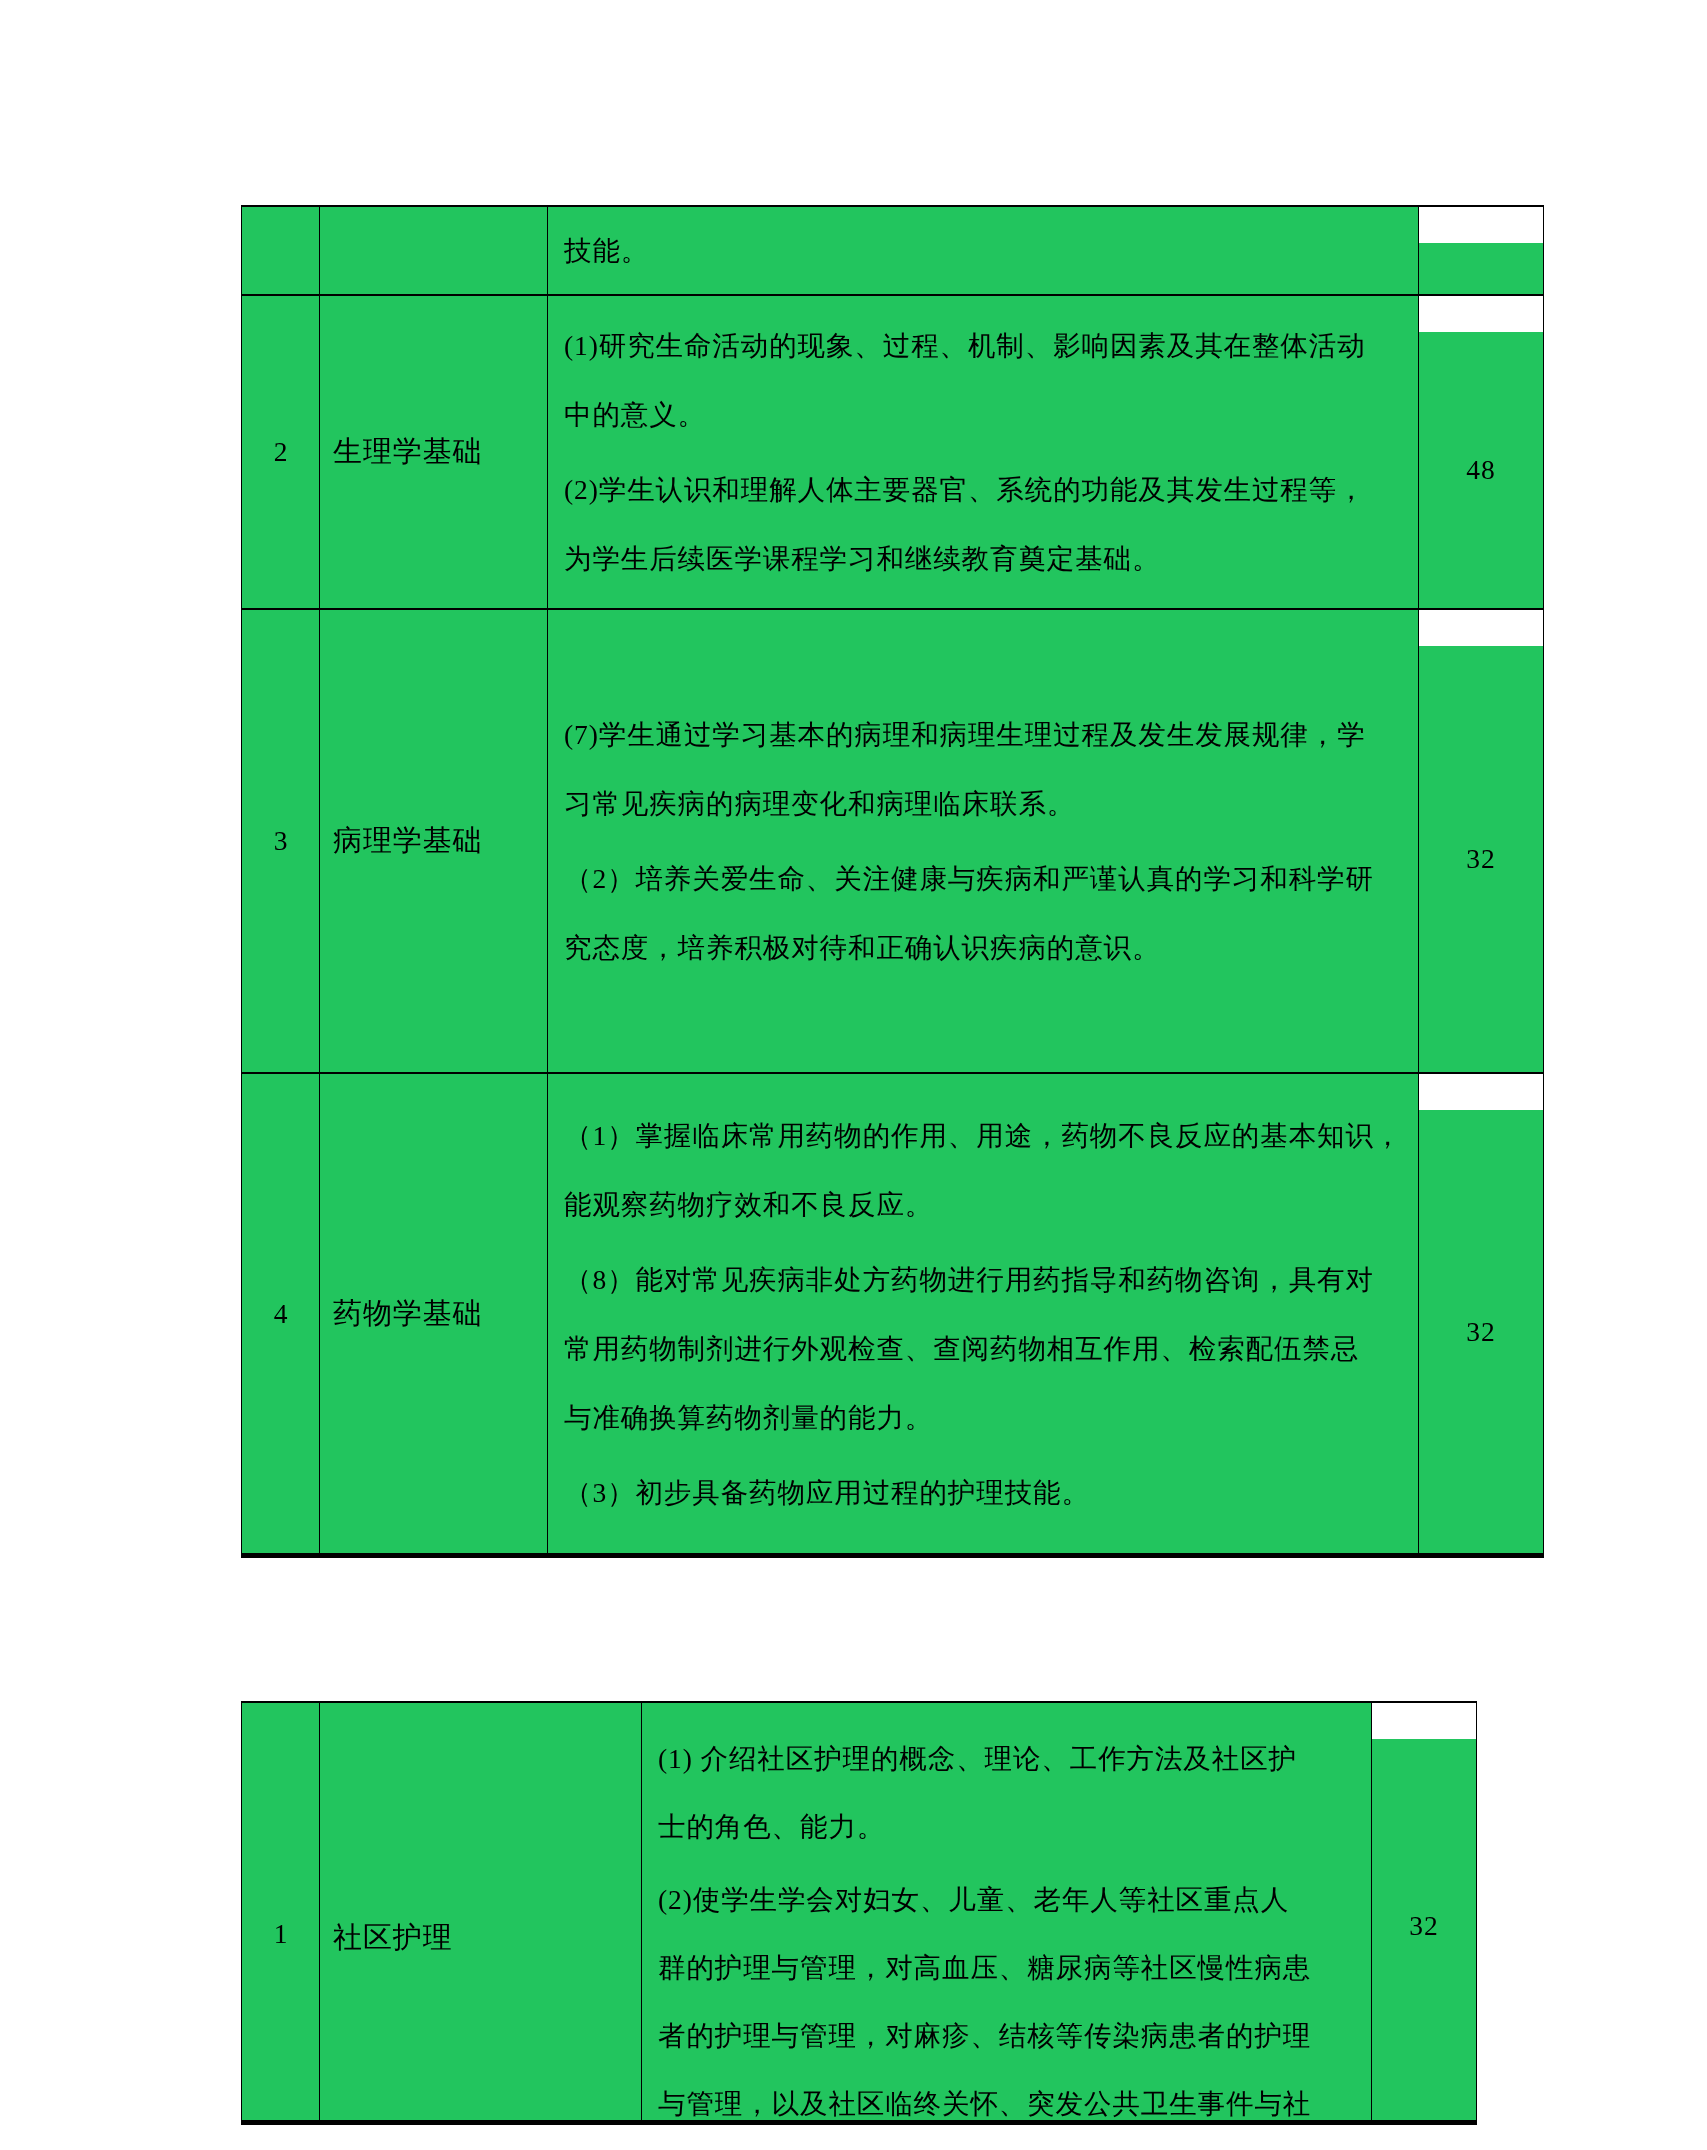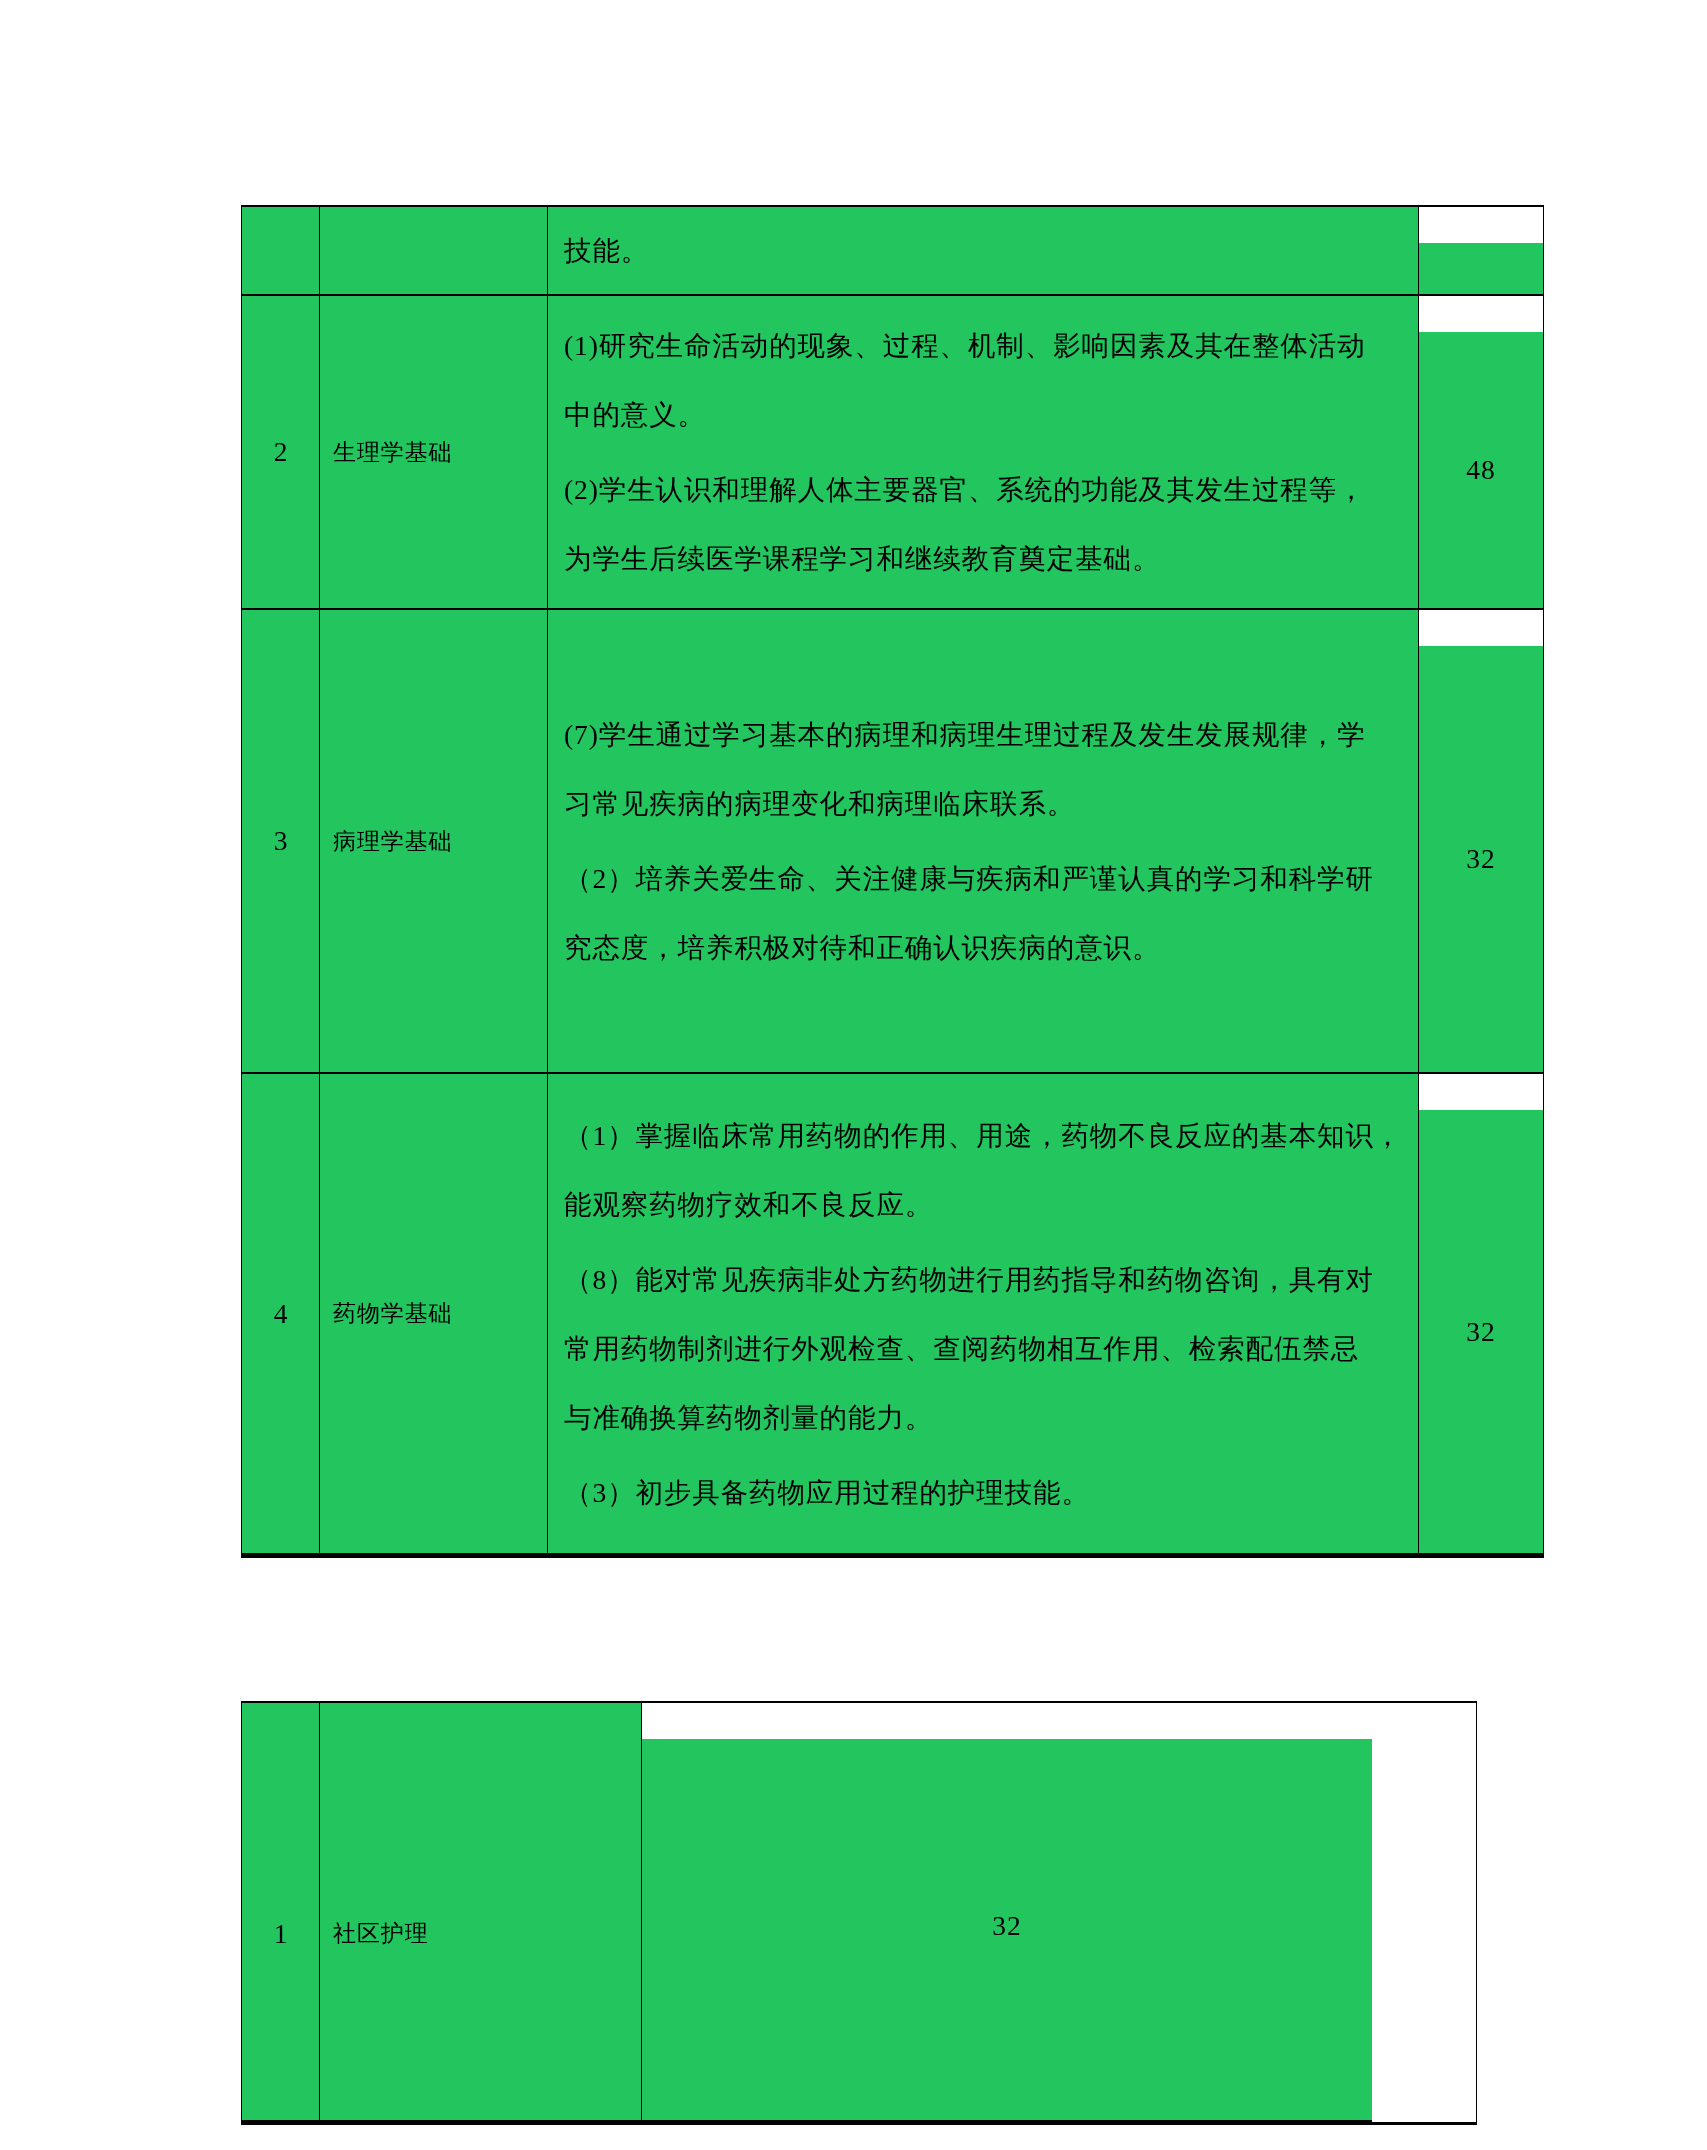--- a/index.html
+++ b/index.html
@@ -18,21 +18,21 @@
   }
   #table-extension {
     left:241px; top:1701px;
     grid-template-columns:78px 322px 730px 104px;
     grid-template-rows:419px;
     border-top-width:2.6px; border-bottom-width:3.9px;
   }
   .c { border-right:1.7px solid #000; border-bottom:2.2px solid #000; overflow:hidden; background:#22c55e; }
   .c.col-last { border-right:none; }
   .no    { display:flex; align-items:center; justify-content:center; font-size:27.5px; }
-  .course{ display:flex; align-items:center; padding-left:13px; font-size:23px; letter-spacing:0.9px; }
+  .course{ display:flex; align-items:center; padding-left:13px; font-size:29px; letter-spacing:0.9px; }
   .desc  { display:flex; flex-direction:column; justify-content:center; padding:0 6px 0 16px; font-size:27.5px; letter-spacing:0.9px; }
   .hours { display:flex; align-items:center; justify-content:center; font-size:27.5px; letter-spacing:0.9px;margin-top:36px; }
   .para  { white-space:pre-line; line-height:69px; text-align:left; }
   .para + .para { margin-top:6px; }
 
   #table-extension .desc  { justify-content:flex-start; padding-top:21.5px; }
   #table-extension .para  { line-height:68px; }
   #table-extension .para + .para { margin-top:5.2px; }
   #table-extension .no    { align-items:flex-start; padding-top:215px; }
   #table-extension .course{ align-items:flex-start; padding-top:215px; }
@@ -91,17 +91,25 @@
     <div class="c row-last hours col-last">32</div>
   </div>
 
   <div id="section-heading">
     <span class="sec-index">（三）</span><span class="sec-title">专业拓展课</span>
   </div>
 
   <div id="table-extension" class="tbl">
     <div class="c row-last no">1</div>
     <div class="c row-last course">社区护理</div>
+    <div class="c row-last desc">
+        <div class="para">(1) 介绍社区护理的概念、理论、工作方法及社区护
+士的角色、能力。</div>
+        <div class="para">(2)使学生学会对妇女、儿童、老年人等社区重点人
+群的护理与管理，对高血压、糖尿病等社区慢性病患
+者的护理与管理，对麻疹、结核等传染病患者的护理
+与管理，以及社区临终关怀、突发公共卫生事件与社</div>
+      </div>
     <div class="c row-last hours col-last">32</div>
   </div>
 
 </div>
 
 
 </body></html>

